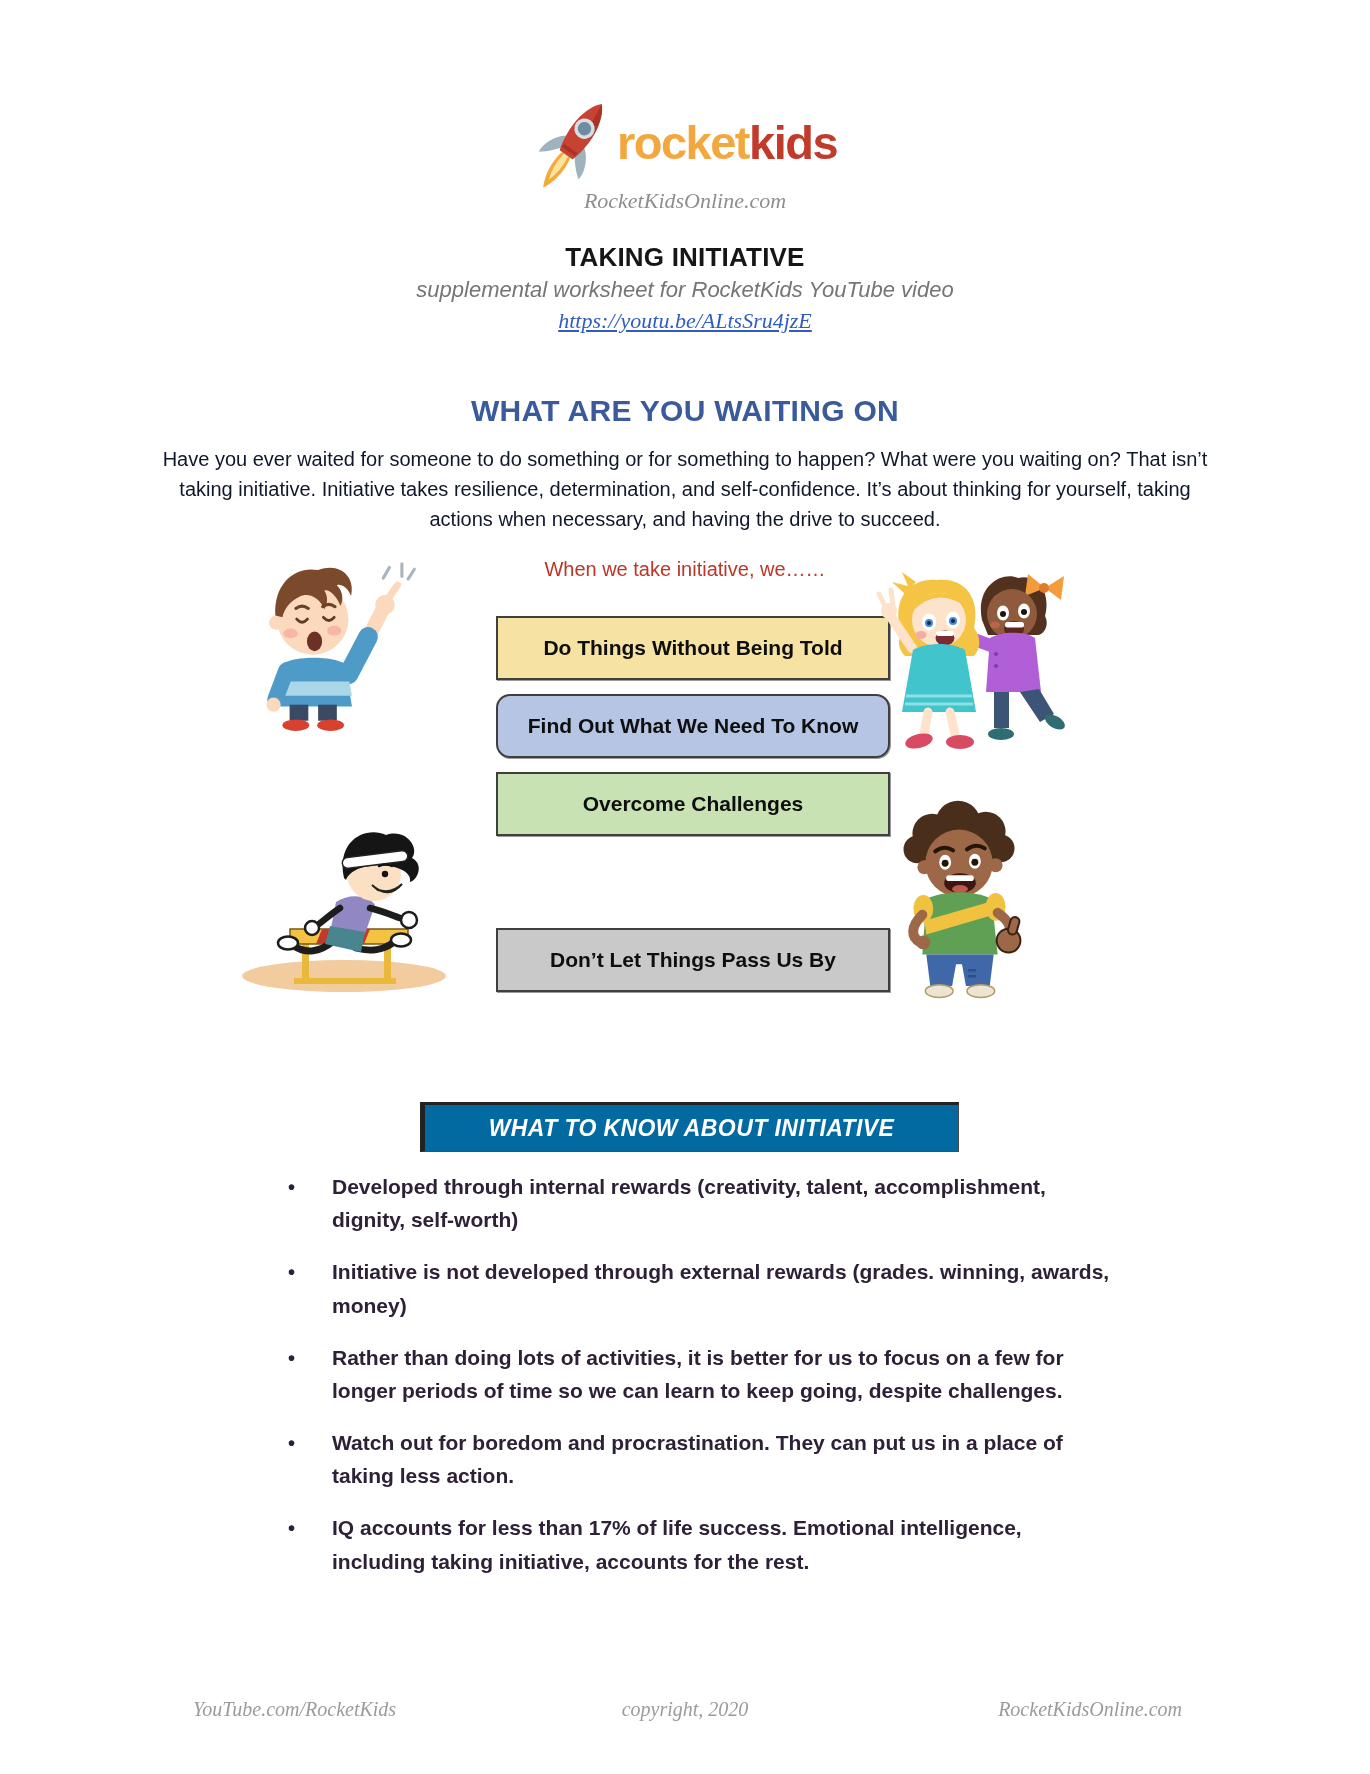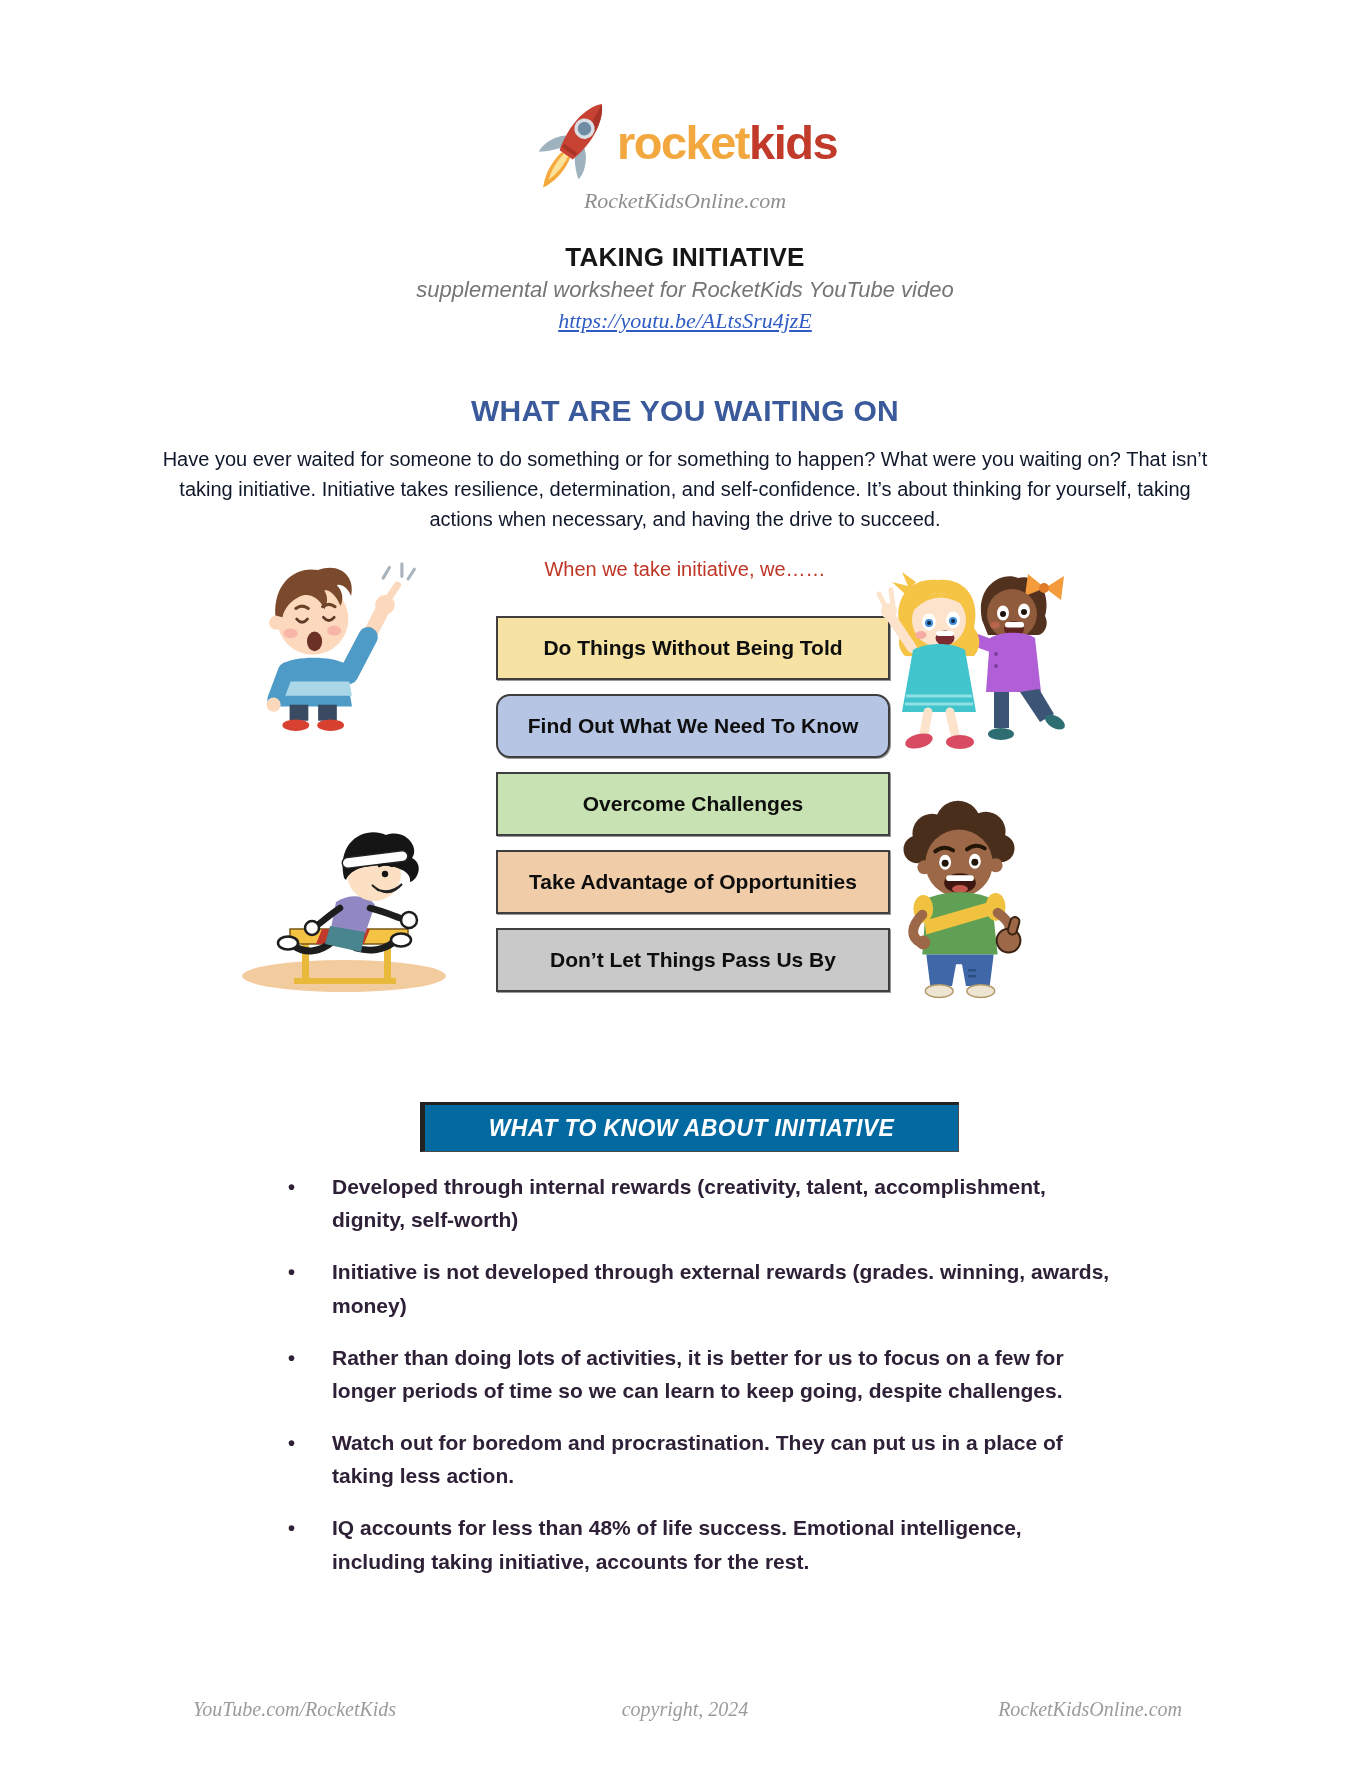--- a/index.html
+++ b/index.html
@@ -74,21 +74,20 @@
   <div class="abs center doc-subtitle">supplemental worksheet for RocketKids YouTube video</div>
   <a href="#" class="abs center video-link">https://youtu.be/ALtsSru4jzE</a>
 
   <div class="abs center intro-heading">WHAT ARE YOU WAITING ON</div>
   <div class="abs intro-para">Have you ever waited for someone to do something or for something to happen? What were you waiting on? That isn’t taking initiative. Initiative takes resilience, determination, and self-confidence. It’s about thinking for yourself, taking actions when necessary, and having the drive to succeed.</div>
   <div class="abs center lead-in">When we take initiative, we……</div>
 
   <div class="abs ibox ibox0" style="background-color: rgb(246, 226, 162);">Do Things Without Being Told</div>
   <div class="abs ibox ibox1" style="background-color: rgb(182, 197, 227); border-radius: 14px;">Find Out What We Need To Know</div>
   <div class="abs ibox ibox2" style="background-color: rgb(200, 226, 179);">Overcome Challenges</div>
-  <div class="abs ibox ibox3" style="background-color: rgb(240, 204, 169);">Take Advantage of Opportunities</div>
   <div class="abs ibox ibox4" style="background-color: rgb(201, 201, 201);">Don’t Let Things Pass Us By</div>
 
   <div class="illus il-tl">
     <svg width="195" height="205" viewBox="0 0 195 230">
       <g stroke="#AAB4BC" stroke-width="3.5" stroke-linecap="round">
         <line x1="158" y1="42" x2="151" y2="54"></line>
           <line x1="172" y1="38" x2="172" y2="52"></line>
           <line x1="186" y1="44" x2="179" y2="55"></line>
       </g>
       <line x1="115" y1="158" x2="150" y2="90" stroke="#FCD9BC" stroke-width="16" stroke-linecap="round"></line>
@@ -244,21 +243,21 @@
     <div class="bullet-item">
       <span class="bullet-dot">•</span>
       <span class="bullet-text">Rather than doing lots of activities, it is better for us to focus on a few for longer periods of time so we can learn to keep going, despite challenges.</span>
     </div>
     <div class="bullet-item">
       <span class="bullet-dot">•</span>
       <span class="bullet-text">Watch out for boredom and procrastination. They can put us in a place of taking less action.</span>
     </div>
     <div class="bullet-item">
       <span class="bullet-dot">•</span>
-      <span class="bullet-text">IQ accounts for less than 48% of life success. Emotional intelligence, including taking initiative, accounts for the rest.</span>
+      <span class="bullet-text">IQ accounts for less than 17% of life success. Emotional intelligence, including taking initiative, accounts for the rest.</span>
     </div>
   </div>
 
   <div class="abs footer-item f-left">YouTube.com/RocketKids</div>
-  <div class="abs footer-item f-center">copyright, 2024</div>
+  <div class="abs footer-item f-center">copyright, 2020</div>
   <div class="abs footer-item f-right">RocketKidsOnline.com</div>
 
 </div>
 
 </body></html>

